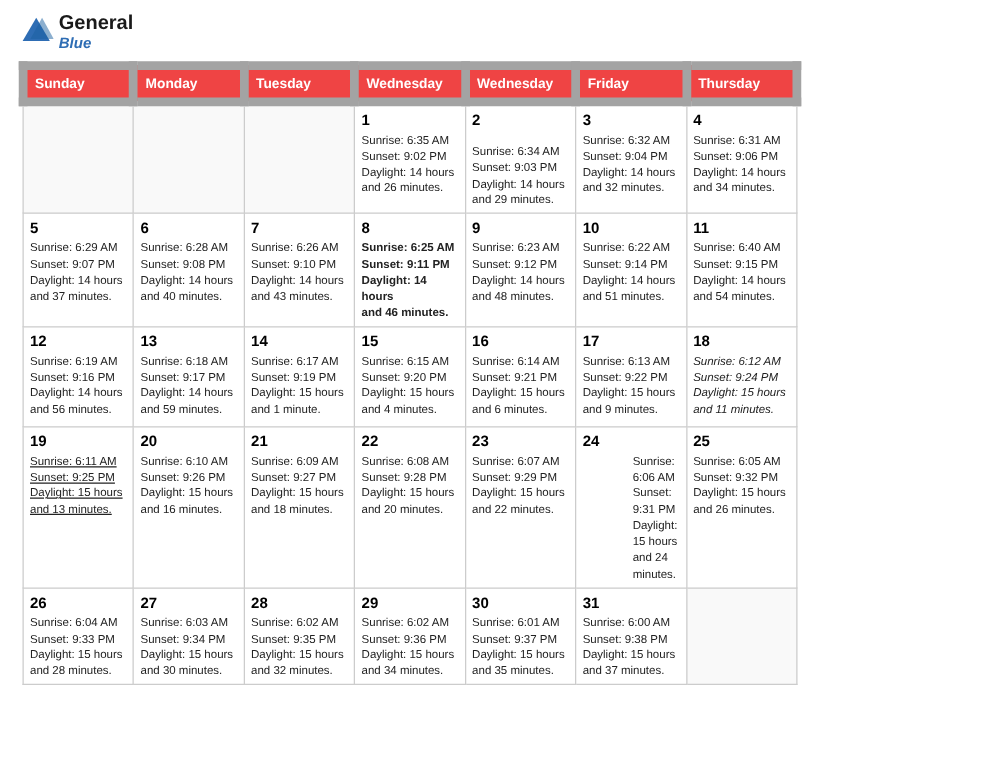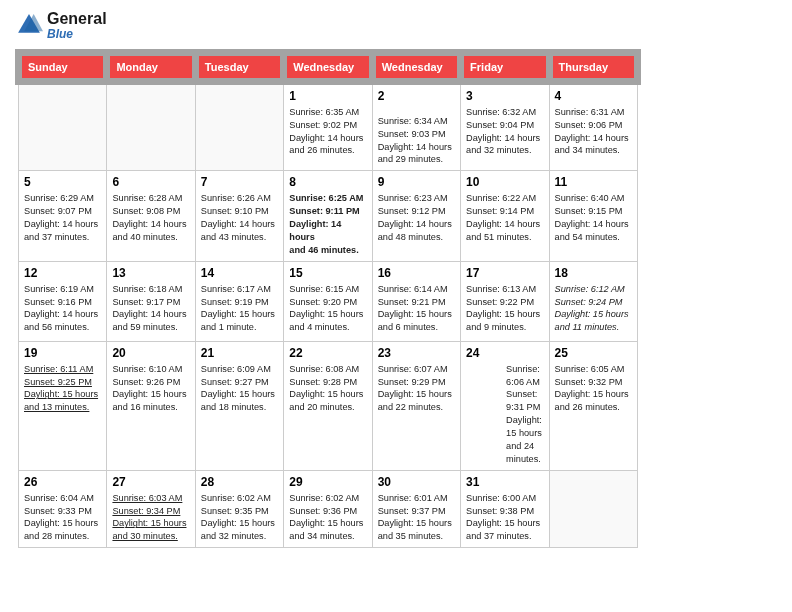--- a/index.html
+++ b/index.html
@@ -304,21 +304,21 @@
         <tr>
           <td>
             <span class="day-num">26</span>
             <div class="day-info" style="white-space: pre-line;">Sunrise: 6:04 AM
 Sunset: 9:33 PM
 Daylight: 15 hours
 and 28 minutes.</div>
           </td>
           <td>
             <span class="day-num">27</span>
-            <div class="day-info" style="white-space: pre-line; text-decoration: underline;">Sunrise: 6:03 AM
+            <div class="day-info" style="white-space: pre-line;">Sunrise: 6:03 AM
 Sunset: 9:34 PM
 Daylight: 15 hours
 and 30 minutes.</div>
           </td>
           <td>
             <span class="day-num">28</span>
             <div class="day-info" style="white-space: pre-line;">Sunrise: 6:02 AM
 Sunset: 9:35 PM
 Daylight: 15 hours
 and 32 minutes.</div>

